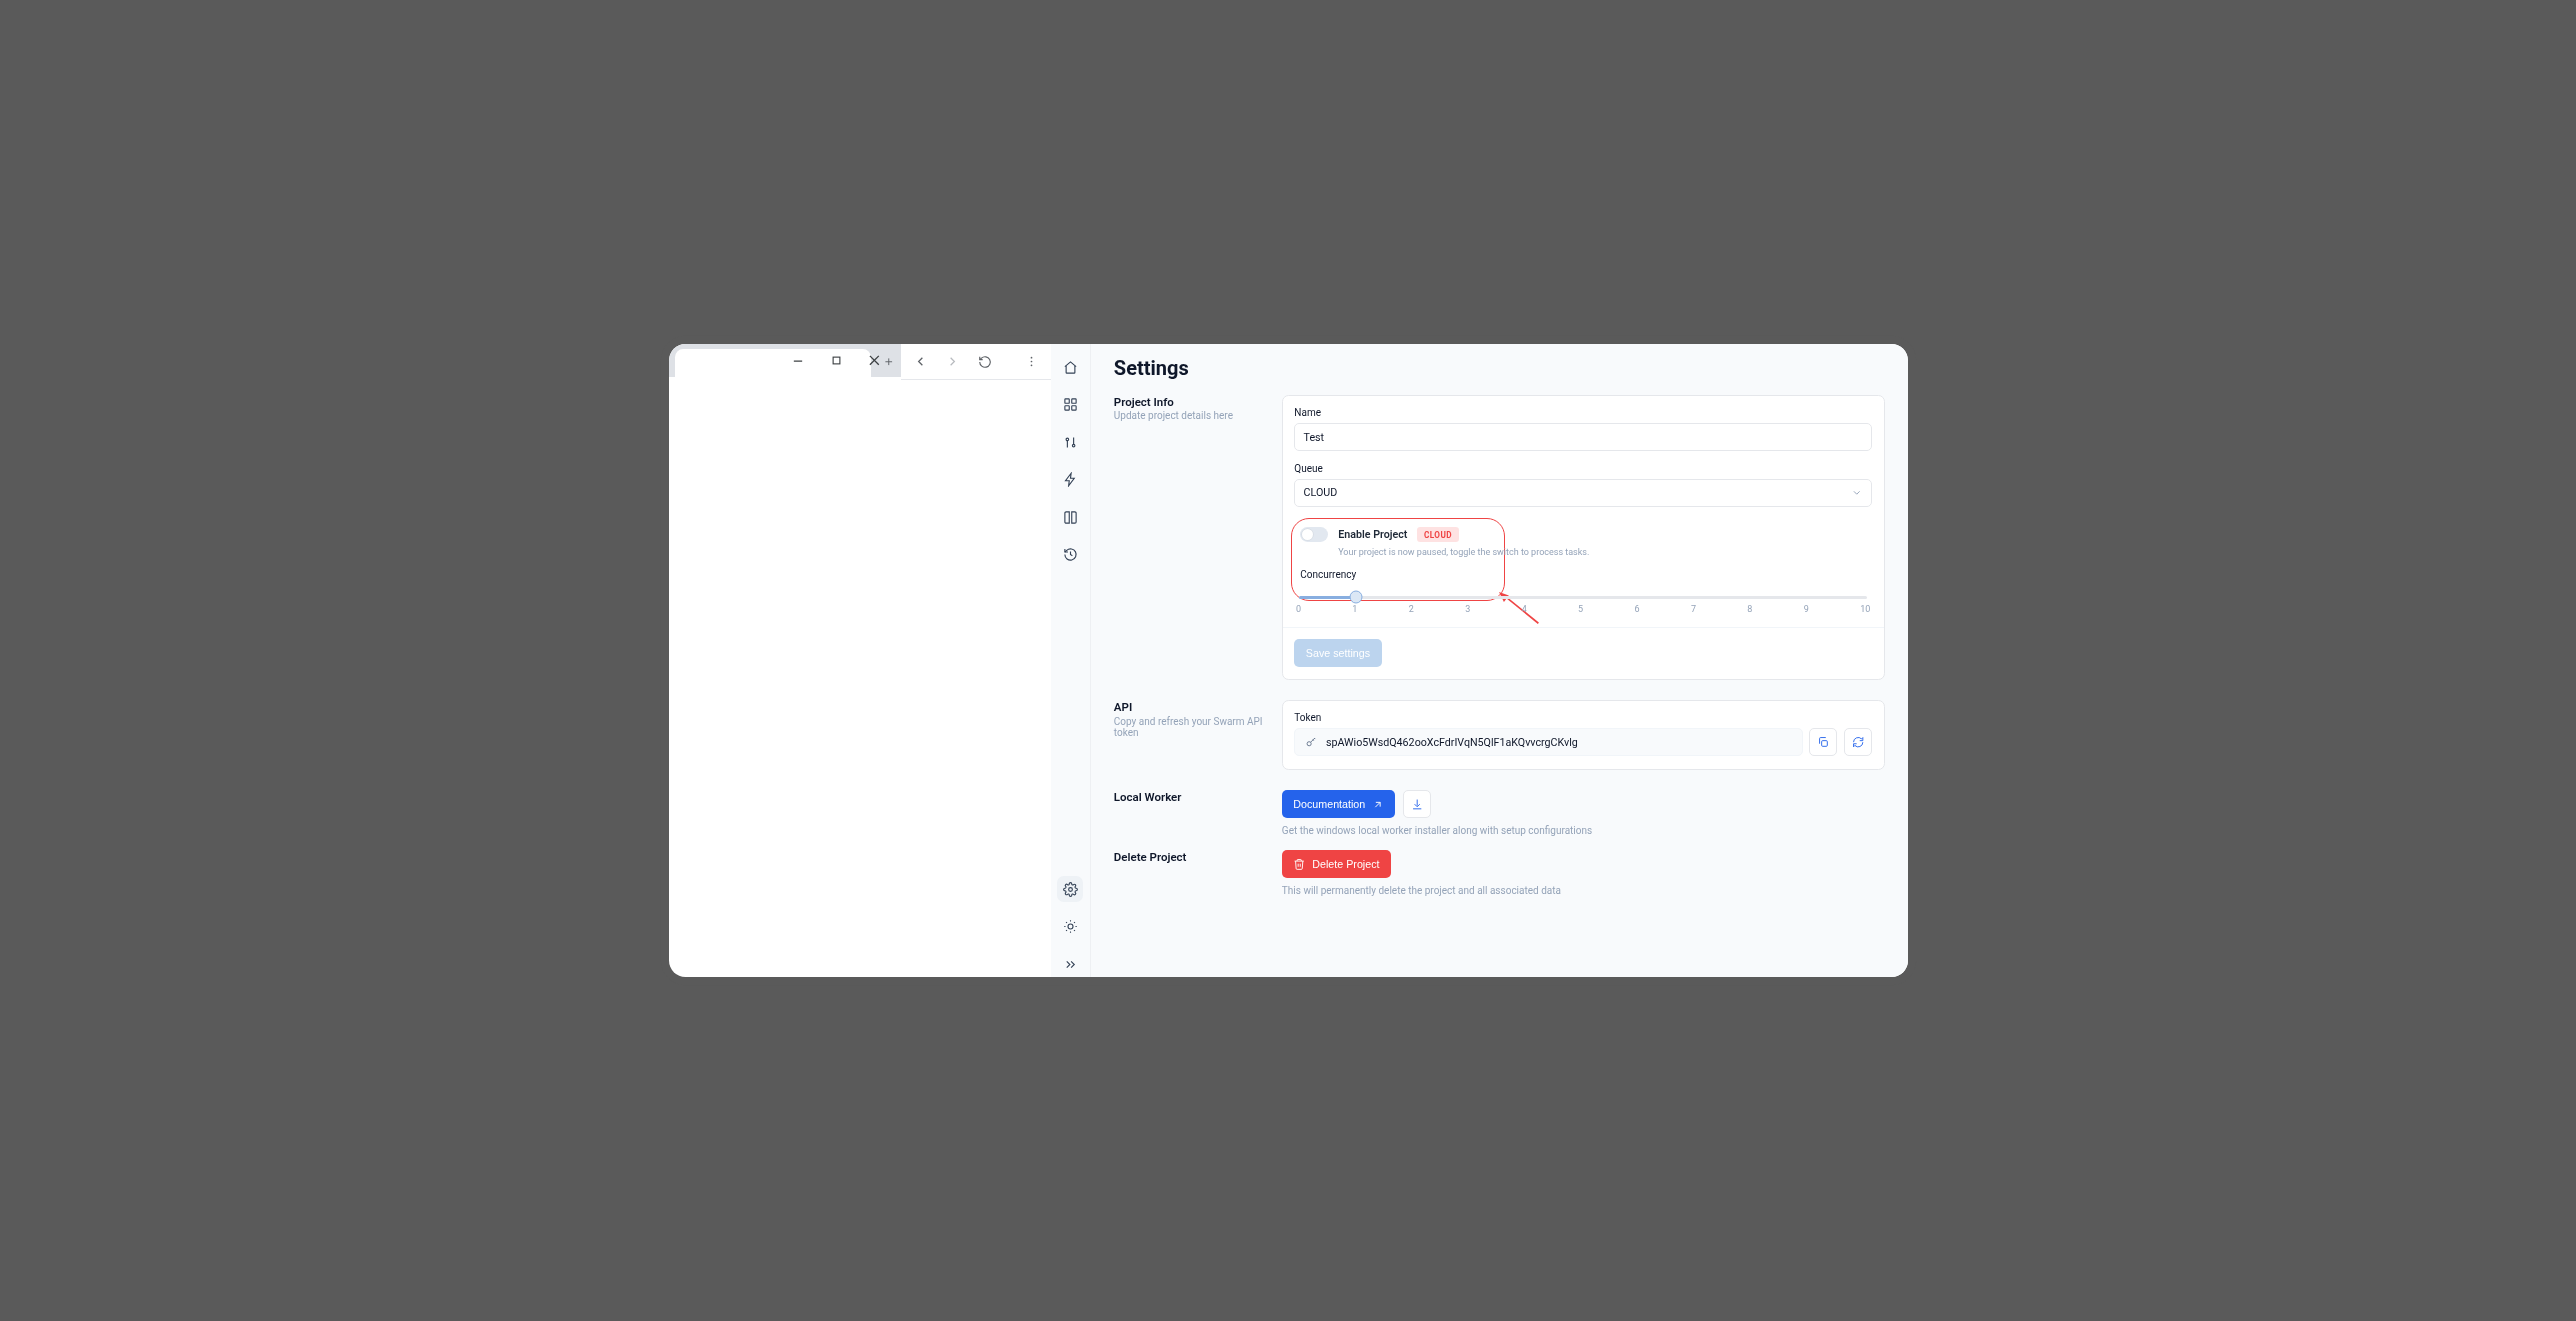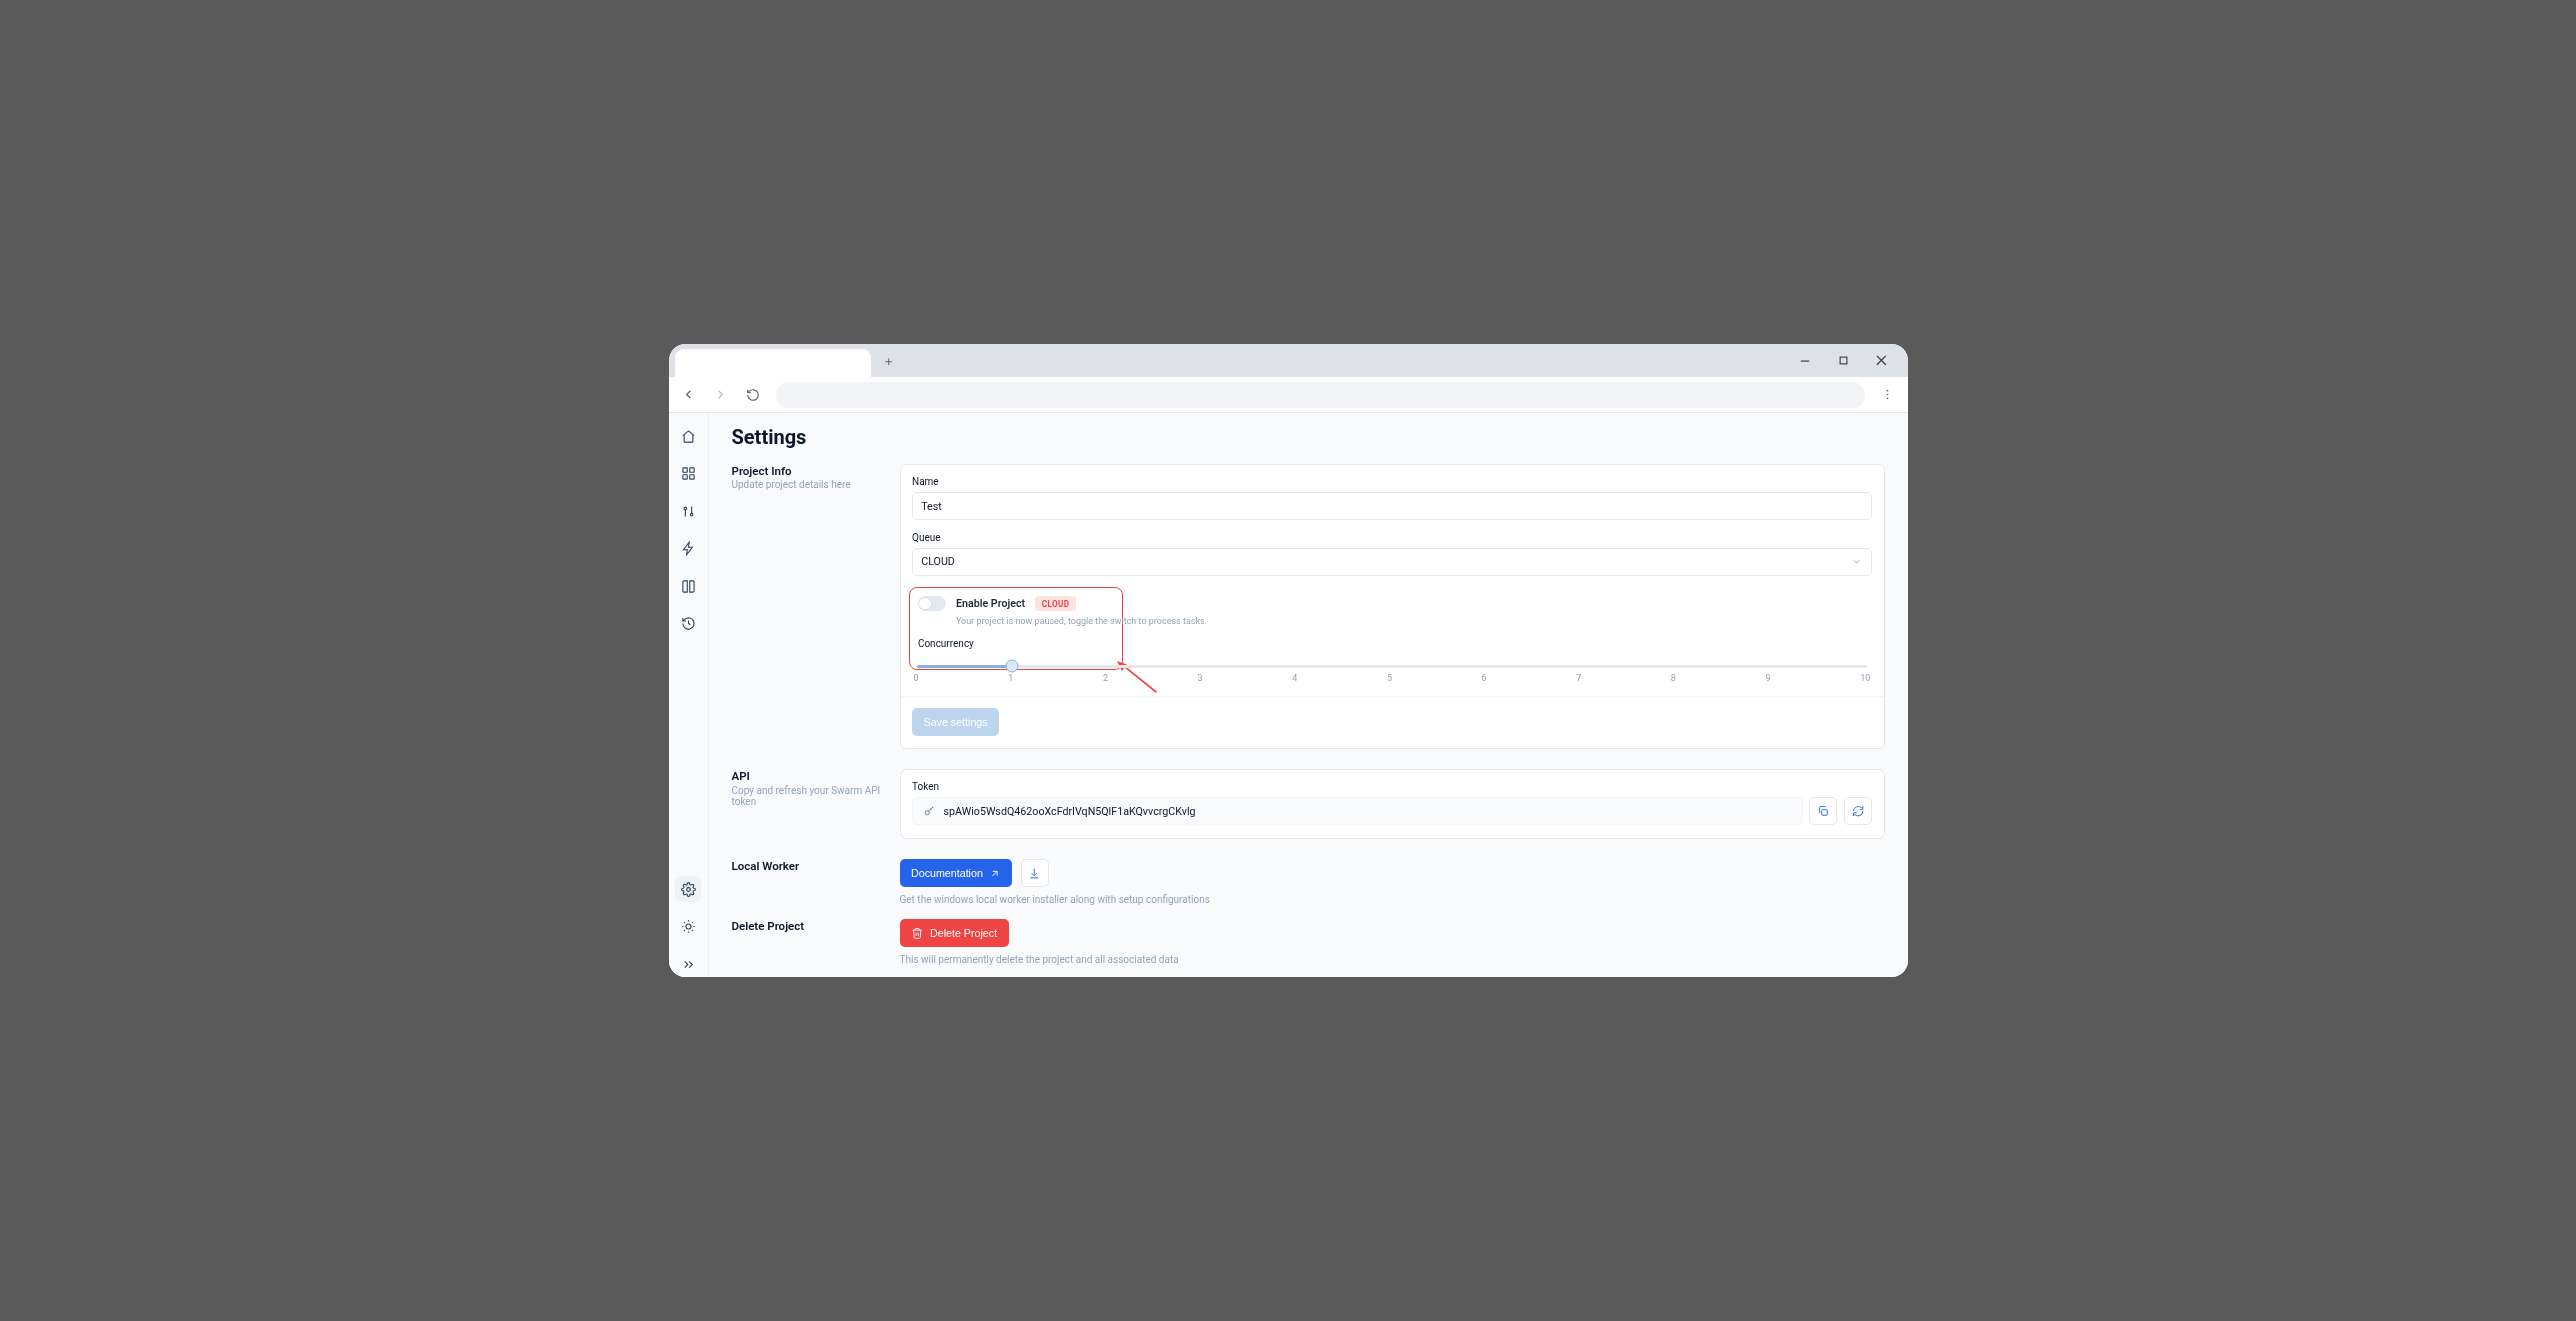--- a/index.html
+++ b/index.html
@@ -16,21 +16,21 @@
   
   .device {
     width: 1239px;
     height: 633px;
     background: #fff;
     border-radius: 16.5px;
     overflow: hidden;
     box-shadow: 0 0 0 8.2px #5a5a5a;
     position: relative;
     display: flex;
-    flex-direction: column;
+    flex-direction: row;
   }
   
   .chrome-top {
     height: 33px;
     background: #dee1e6;
     display: flex;
     align-items: flex-end;
     position: relative;
   }
   .tab {
@@ -164,21 +164,21 @@
     align-items: center;
     background: #fff;
   }
   .select { justify-content: space-between; }
   .chev { color: #94a3b8; }
   .field-block { margin-bottom: 11.5px; }
   
   .highlight-box {
     position: relative;
     border: 1.6px solid #ef4444;
-    border-radius: 8px;
+    border-radius: 18px;
     padding: 8.2px 8.2px 15px 8.2px;
     margin: 8px -3.3px 5px -3.3px;
   }
   .highlight-arrow {
     position: absolute;
     right: -36px;
     bottom: -25px;
     color: #ef4444;
   }
   .toggle-row { display:flex; align-items:center; gap: 10px; }

